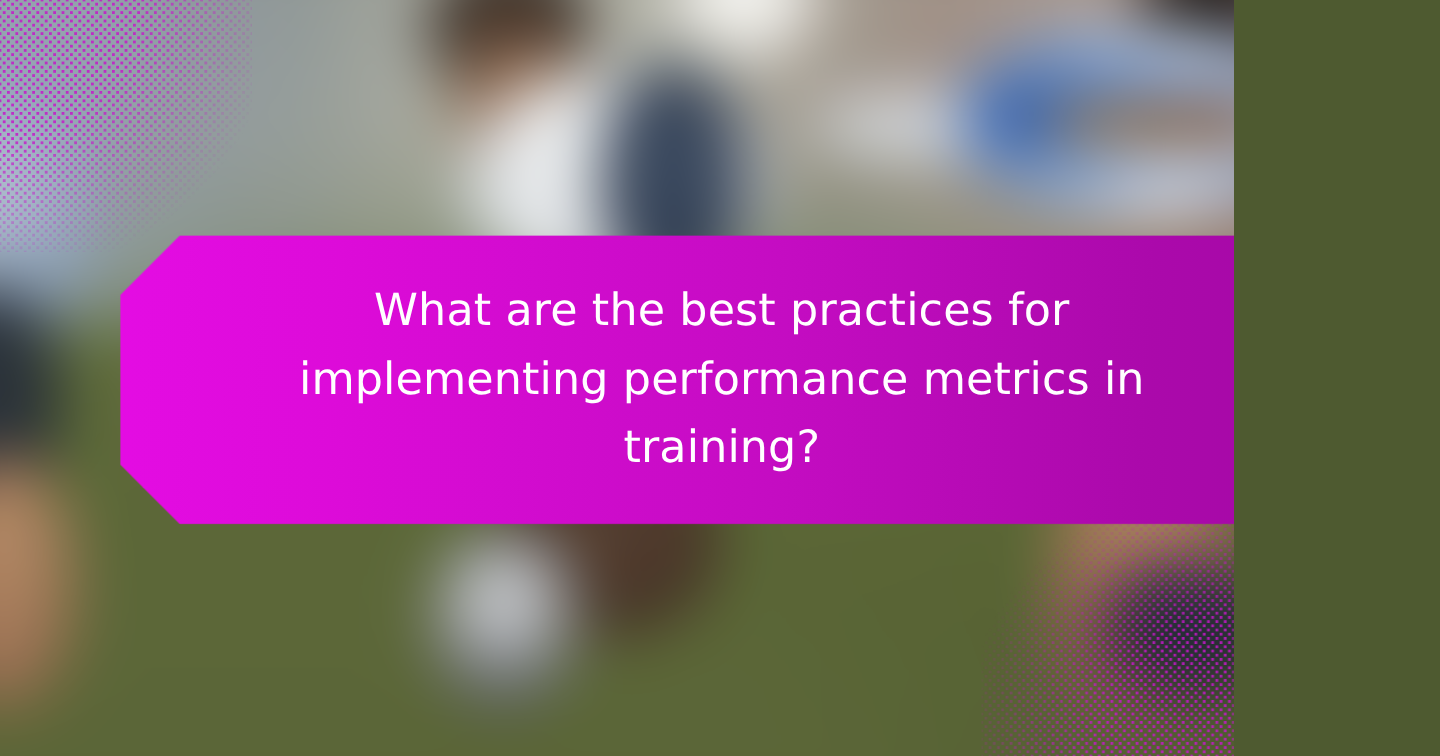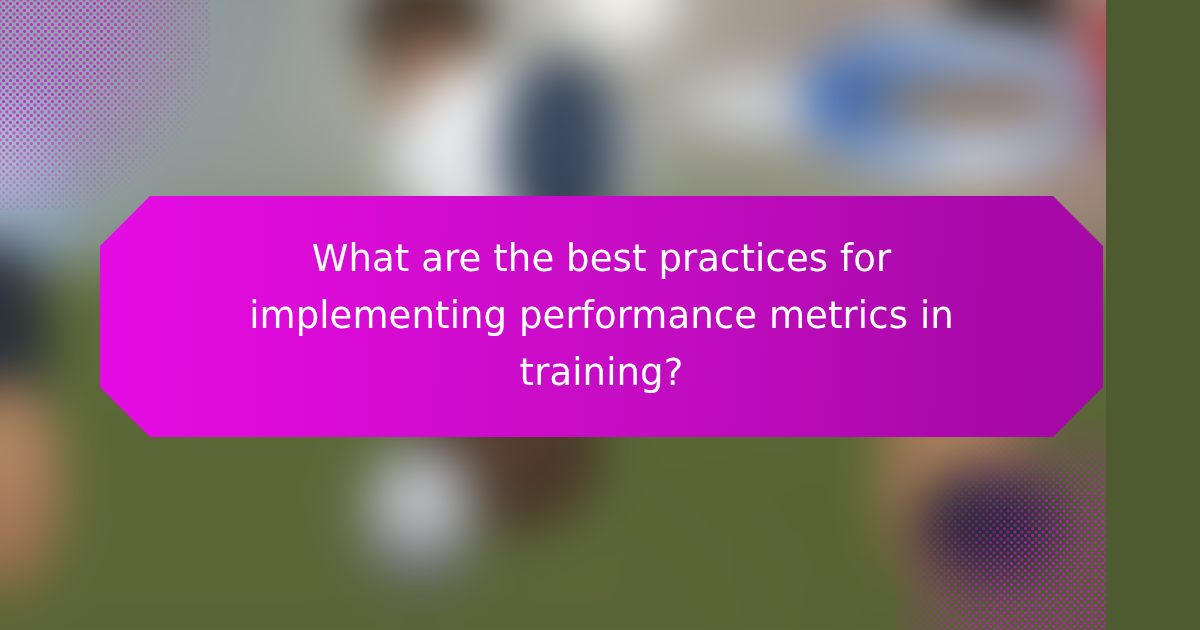--- a/index.html
+++ b/index.html
@@ -7,21 +7,21 @@
   html, body {
     width: 1200px;
     height: 630px;
     overflow: hidden;
     background: #4e5a30;
     font-family: "DejaVu Sans", sans-serif;
   }
 
   #stage {
     position: relative;
-    width: 1106px;
+    width: 1028px;
     height: 630px;
     overflow: hidden;
   }
 
   
   .photo {
     position: absolute;
     inset: -60px;
     filter: blur(26px) saturate(0.92);
     background-color: #5b6635;

